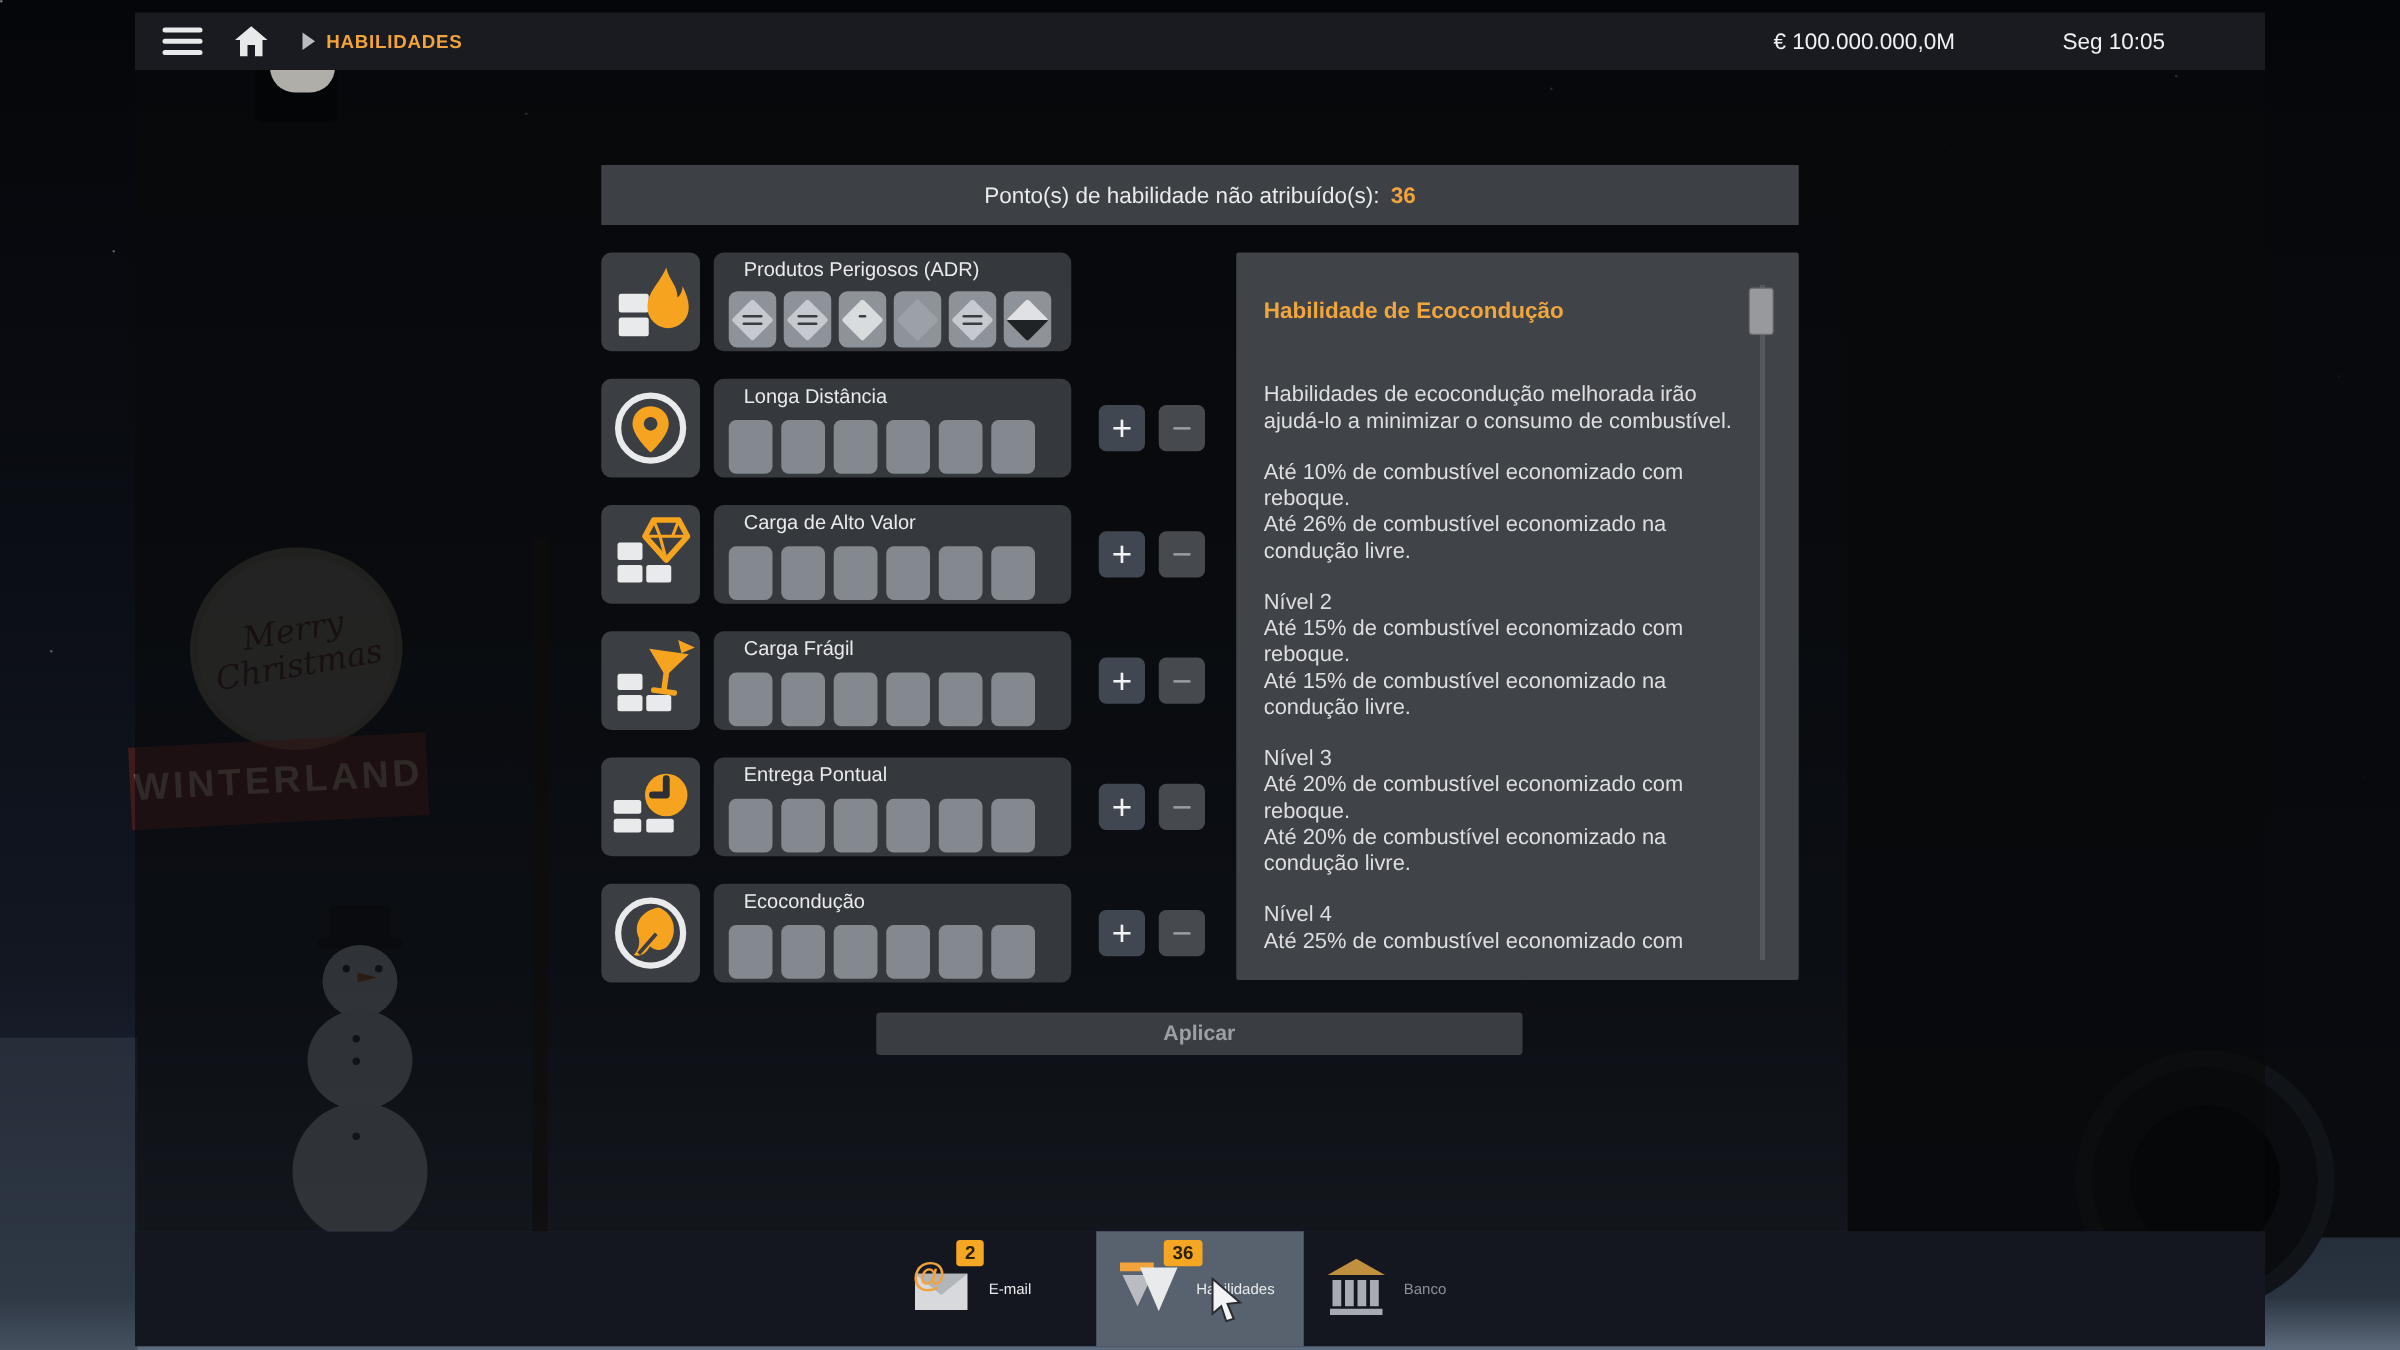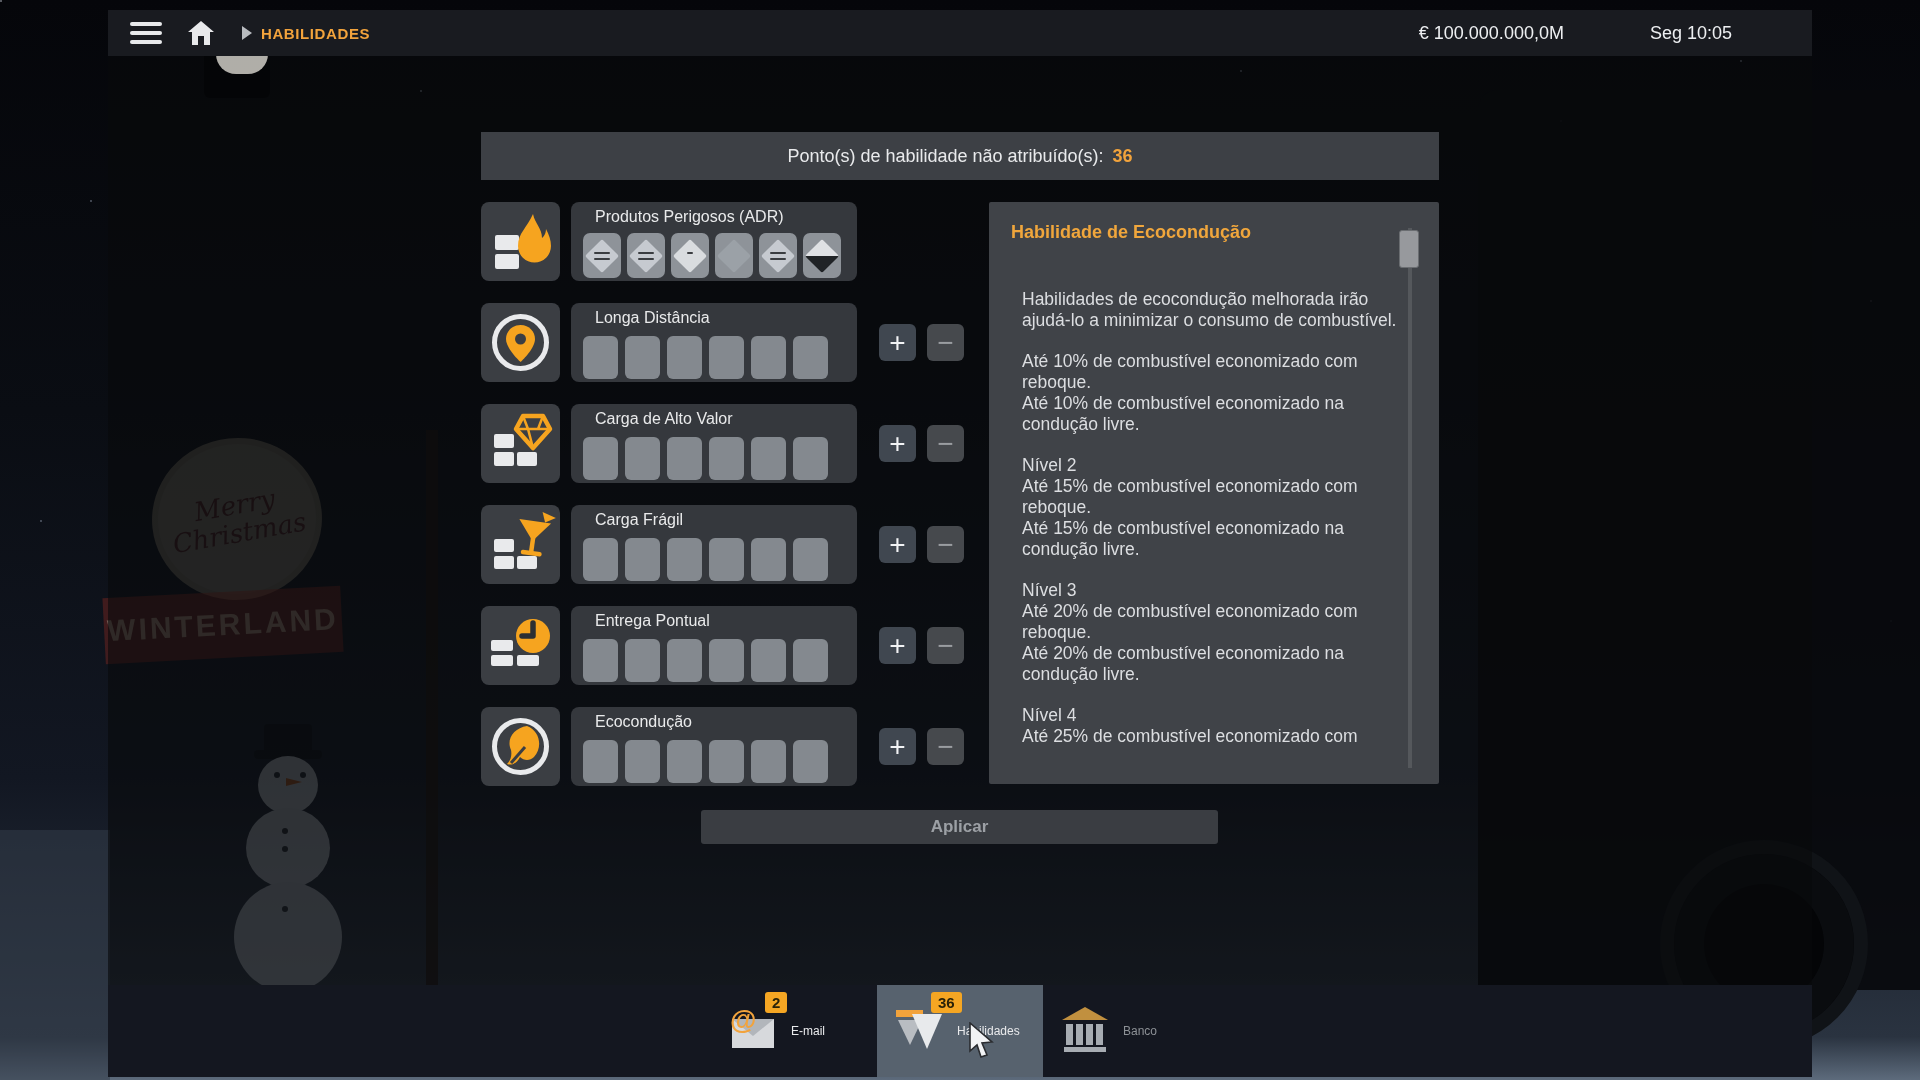--- a/index.html
+++ b/index.html
@@ -79,23 +79,23 @@
     display:flex;flex-direction:column;justify-content:space-between;}
   .adr-mark i{display:block;height:2px;background:#3a3d41;border-radius:1px;}
   .row-btns{position:absolute;left:398px;top:21px;display:flex;gap:11px;}
   .btn-plus,.btn-minus{width:37px;height:37px;border-radius:6px;display:flex;align-items:center;justify-content:center;
     font-size:28px;line-height:1;cursor:pointer;user-select:none;}
   .btn-plus{background:#404750;color:#f2f3f5;}
   .btn-minus{background:#46494d;color:#9a9da1;}
 
   
   #detail{position:absolute;left:881px;top:192px;width:450px;height:582px;background:#404348;
-    border-radius:2px;padding:20px 22px;box-sizing:border-box;overflow:hidden;}
+    border-radius:2px;padding:36px 22px;box-sizing:border-box;overflow:hidden;}
   #detail h2{margin:0 0 46px 0;font-size:18px;font-weight:600;color:#F0A63C;line-height:21px;}
-  .dblock{margin:0 0 20px 11px;}
+  .dblock{margin:0 0 20px 0;}
   .dline{height:21px;line-height:21px;font-size:17.5px;color:#dcdee1;white-space:nowrap;}
   .scroll-track{position:absolute;right:27px;top:26px;width:4px;height:540px;background:#55585c;}
   .scroll-thumb{position:absolute;right:20px;top:28px;width:18px;height:36px;background:#97999d;
     border:1px solid #6a6d71;border-radius:3px;cursor:pointer;}
 
   
   #apply-btn{position:absolute;left:593px;top:800px;width:517px;height:34px;background:#3a3d42;border-radius:3px;
     display:flex;align-items:center;justify-content:center;color:#9ca0a5;font-weight:bold;font-size:17px;cursor:pointer;}
 
   
@@ -340,21 +340,21 @@
     <div id="detail">
       <h2>Habilidade de Ecocondução</h2>
       <div id="detail-body">
           <div class="dblock">
             <div class="dline">Habilidades de ecocondução melhorada irão</div>
             <div class="dline">ajudá-lo a minimizar o consumo de combustível.</div>
           </div>
           <div class="dblock">
             <div class="dline">Até 10% de combustível economizado com</div>
             <div class="dline">reboque.</div>
-            <div class="dline">Até 10% de combustível economizado na</div>
+            <div class="dline">Até 26% de combustível economizado na</div>
             <div class="dline">condução livre.</div>
           </div>
           <div class="dblock">
             <div class="dline">Nível 2</div>
             <div class="dline">Até 15% de combustível economizado com</div>
             <div class="dline">reboque.</div>
             <div class="dline">Até 15% de combustível economizado na</div>
             <div class="dline">condução livre.</div>
           </div>
           <div class="dblock">

